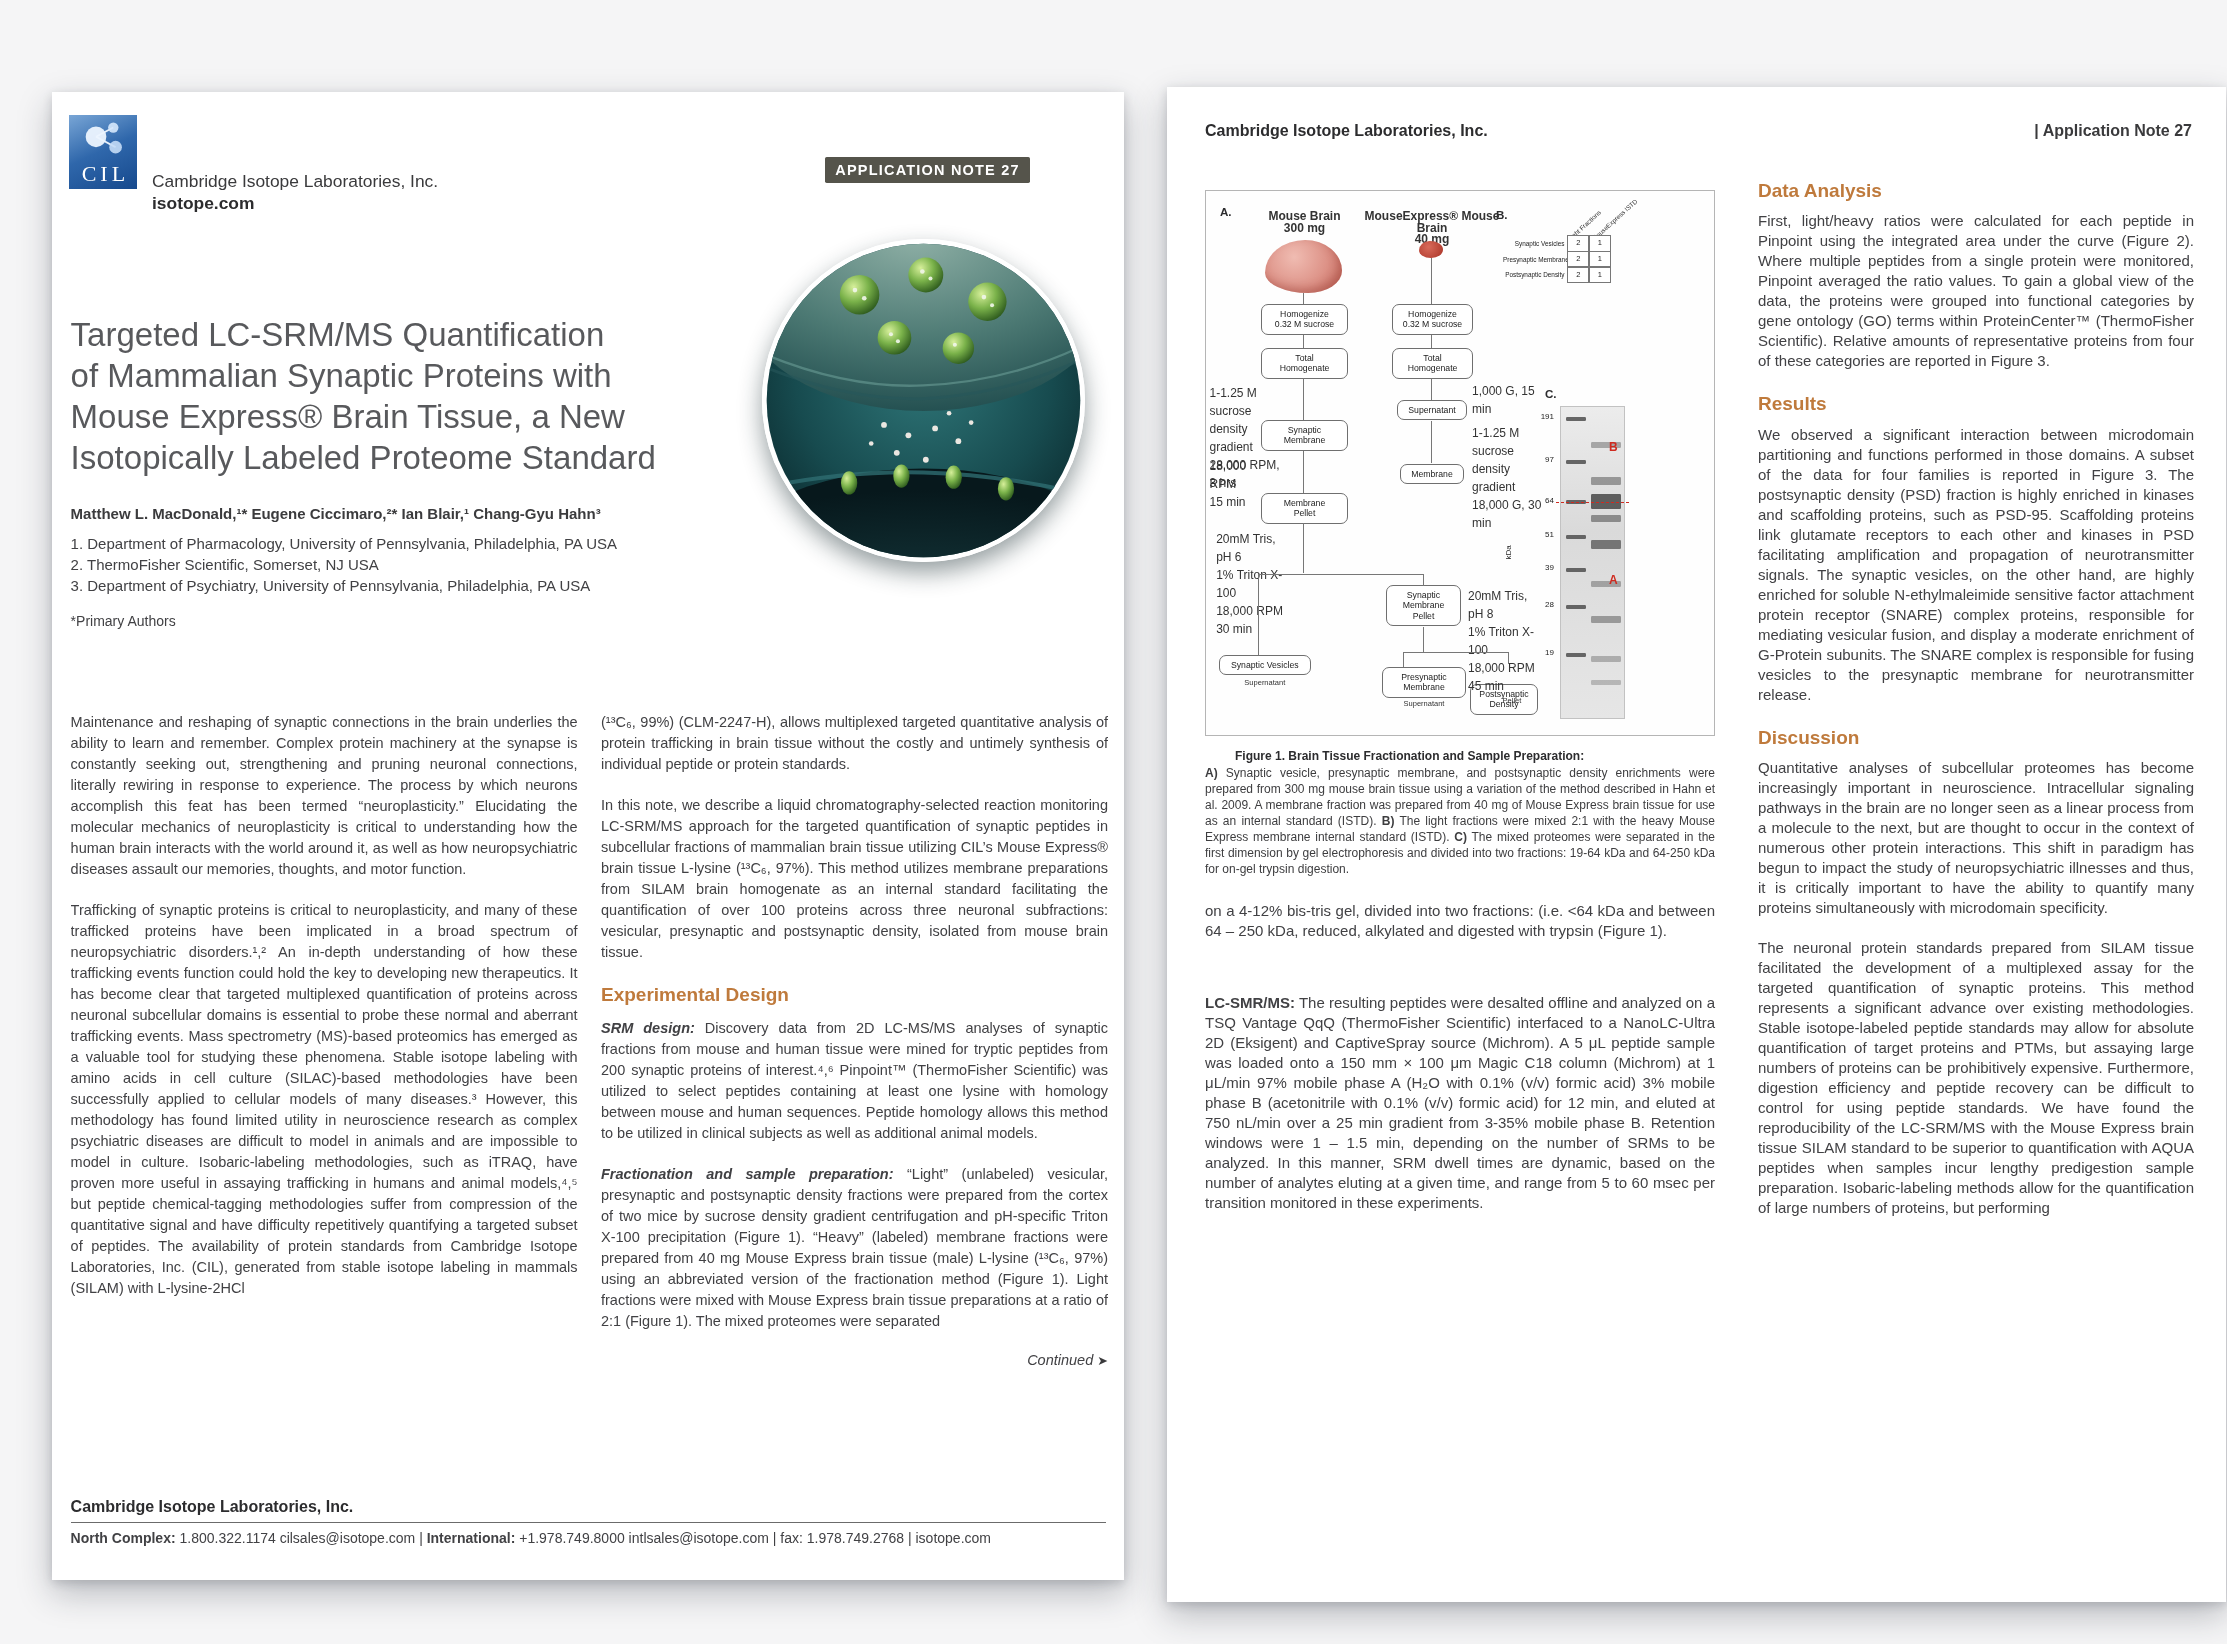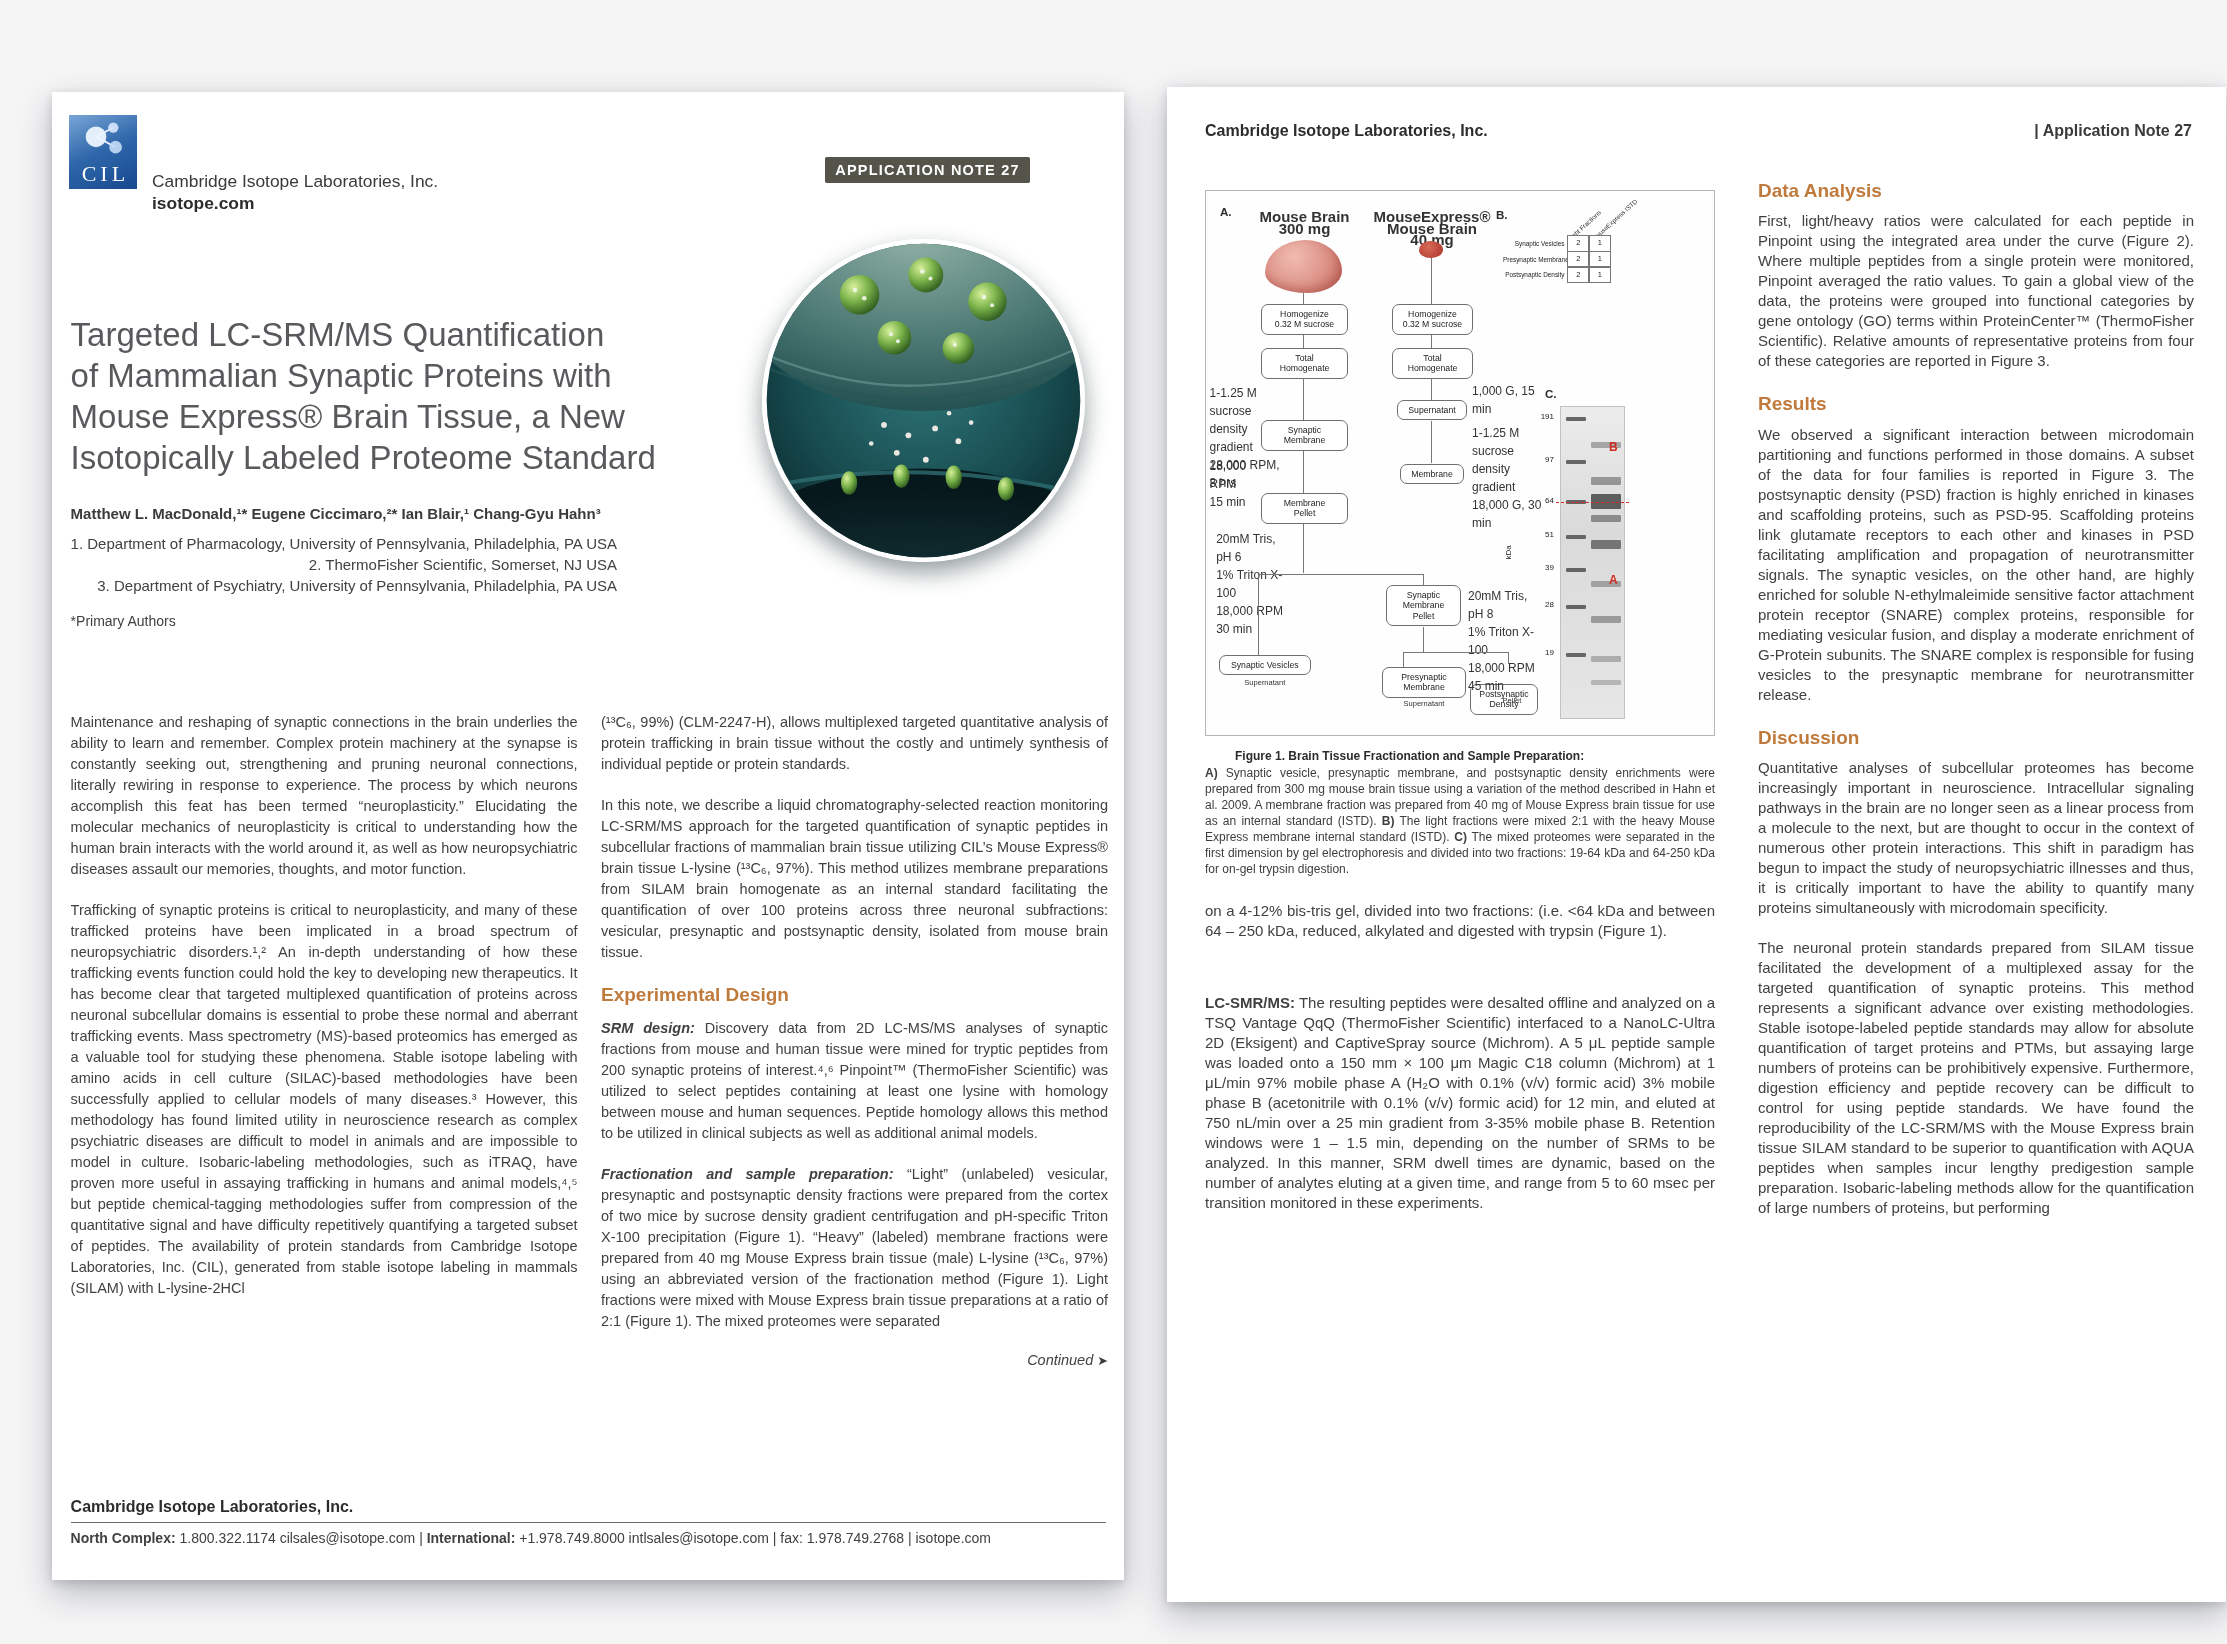--- a/index.html
+++ b/index.html
@@ -13,21 +13,21 @@
   .logo{position:absolute;left:17.4px;top:23px;width:68px;height:74px;background:linear-gradient(155deg,#79a6d6 0%,#2f67ab 48%,#16498d 100%);}
   .logo-mol{position:absolute;left:3.5px;top:2.3px;width:61px;height:43px;}
   .logo-cil{position:absolute;left:0;bottom:3.5px;width:100%;text-align:center;font-family:"Liberation Serif",serif;font-size:22px;line-height:24px;color:#fff;letter-spacing:4px;text-indent:4px;}
   .company-block{position:absolute;left:100px;top:78px;}
   .company-name{font-size:17.4px;line-height:22px;color:#3a3a3c;}
   .company-site{font-size:17.4px;line-height:22px;font-weight:bold;color:#2c2c2e;}
   .badge{position:absolute;left:773px;top:65px;width:205px;height:25.5px;background:#55544b;color:#fff;font-size:14.5px;font-weight:bold;letter-spacing:1.2px;display:flex;align-items:center;justify-content:center;border-radius:1.7px;}
   .synapse{position:absolute;left:710px;top:147px;width:323px;height:323px;border-radius:50%;box-shadow:0 10.4px 23px rgba(20,40,45,.45);}
   .title{position:absolute;left:18.6px;top:222px;width:696px;font-size:33px;line-height:41px;font-weight:400;color:#58595c;white-space:pre-line;}
   .authors{position:absolute;left:18.6px;top:413px;font-size:15px;font-weight:bold;color:#3b3b3d;}
-  .affils{position:absolute;left:18.6px;top:441px;font-size:15px;line-height:21px;color:#414144;text-align:right;}
+  .affils{position:absolute;left:18.6px;top:441px;font-size:15px;line-height:21px;color:#414144;}
   .primary-note{position:absolute;left:18.6px;top:521px;font-size:14px;color:#414144;}
 
   
   .col{position:absolute;top:620px;width:507px;overflow:hidden;}
   .col-left{left:18.6px;height:780px;}
   .col-right{left:549px;height:783px;}
   .bp{font-size:14.5px;line-height:21px;margin-bottom:20px;color:#414144;text-align:justify;}
   .sect{font-size:19px;line-height:23px;font-weight:bold;color:#bf7a3c;margin:2.3px 0 11.6px;}
   .lead-bi{font-weight:bold;font-style:italic;}
   .leadb{font-weight:bold;}
@@ -36,21 +36,21 @@
   .footer{position:absolute;left:18.6px;width:1035px;top:1406px;}
   .footer-co{font-size:16px;font-weight:bold;color:#2c2c2e;margin-bottom:5.8px;}
   .footer-line{border-top:1.2px solid #6b6b6b;padding-top:7px;font-size:14px;color:#414144;}
   .footer-line .b{font-weight:bold;}
 
   
   .p2-header-left{position:absolute;left:38px;top:35px;font-size:16px;font-weight:bold;color:#2c2c2e;}
   .p2-header-right{position:absolute;right:34px;top:35px;font-size:16px;font-weight:600;color:#3a3a3c;}
   .figure{position:absolute;left:38px;top:103px;width:510px;height:546px;border:0.6px solid #b5b5b5;background:#fefefe;}
   .panel-label{position:absolute;font-size:11.6px;font-weight:bold;color:#2c2c2e;}
-  .src-label{position:absolute;font-size:15px;line-height:11.6px;font-weight:bold;text-align:center;white-space:pre-line;color:#333;}
+  .src-label{position:absolute;font-size:12px;line-height:11.6px;font-weight:bold;text-align:center;white-space:pre-line;color:#333;}
   .brain{position:absolute;left:59px;top:49px;width:77px;height:53px;background:radial-gradient(circle at 38% 32%,#f0bcb2 0%,#dd9287 55%,#c4685c 100%);border-radius:52% 48% 44% 56%/62% 58% 42% 38%;box-shadow:inset -3.5px -4.6px 8px rgba(140,50,40,.35);}
   .tissue{position:absolute;left:213px;top:50px;width:24px;height:17.4px;background:radial-gradient(circle at 40% 35%,#d86a5a,#a93326);border-radius:45% 55% 50% 50%/55% 50% 50% 45%;}
   .fbox{position:absolute;font-size:8.7px;line-height:10.4px;text-align:center;white-space:pre-line;color:#222;background:#fff;border:1.2px solid #6f6f6f;border-radius:7px;padding:4px 3.5px;}
   .fnote{position:absolute;font-size:12px;line-height:18px;color:#333;white-space:pre-line;}
   .fsub{position:absolute;font-size:7.5px;line-height:8.7px;color:#333;text-align:center;}
   .vl{position:absolute;width:1.2px;background:#777;}
   .hl{position:absolute;height:1.2px;background:#777;}
   .mixtab{position:absolute;left:297px;top:45px;}
   .mrow{display:flex;height:15.7px;}
   .mname{width:65px;font-size:6.4px;line-height:15.7px;text-align:right;padding-right:3.5px;color:#222;white-space:nowrap;}

